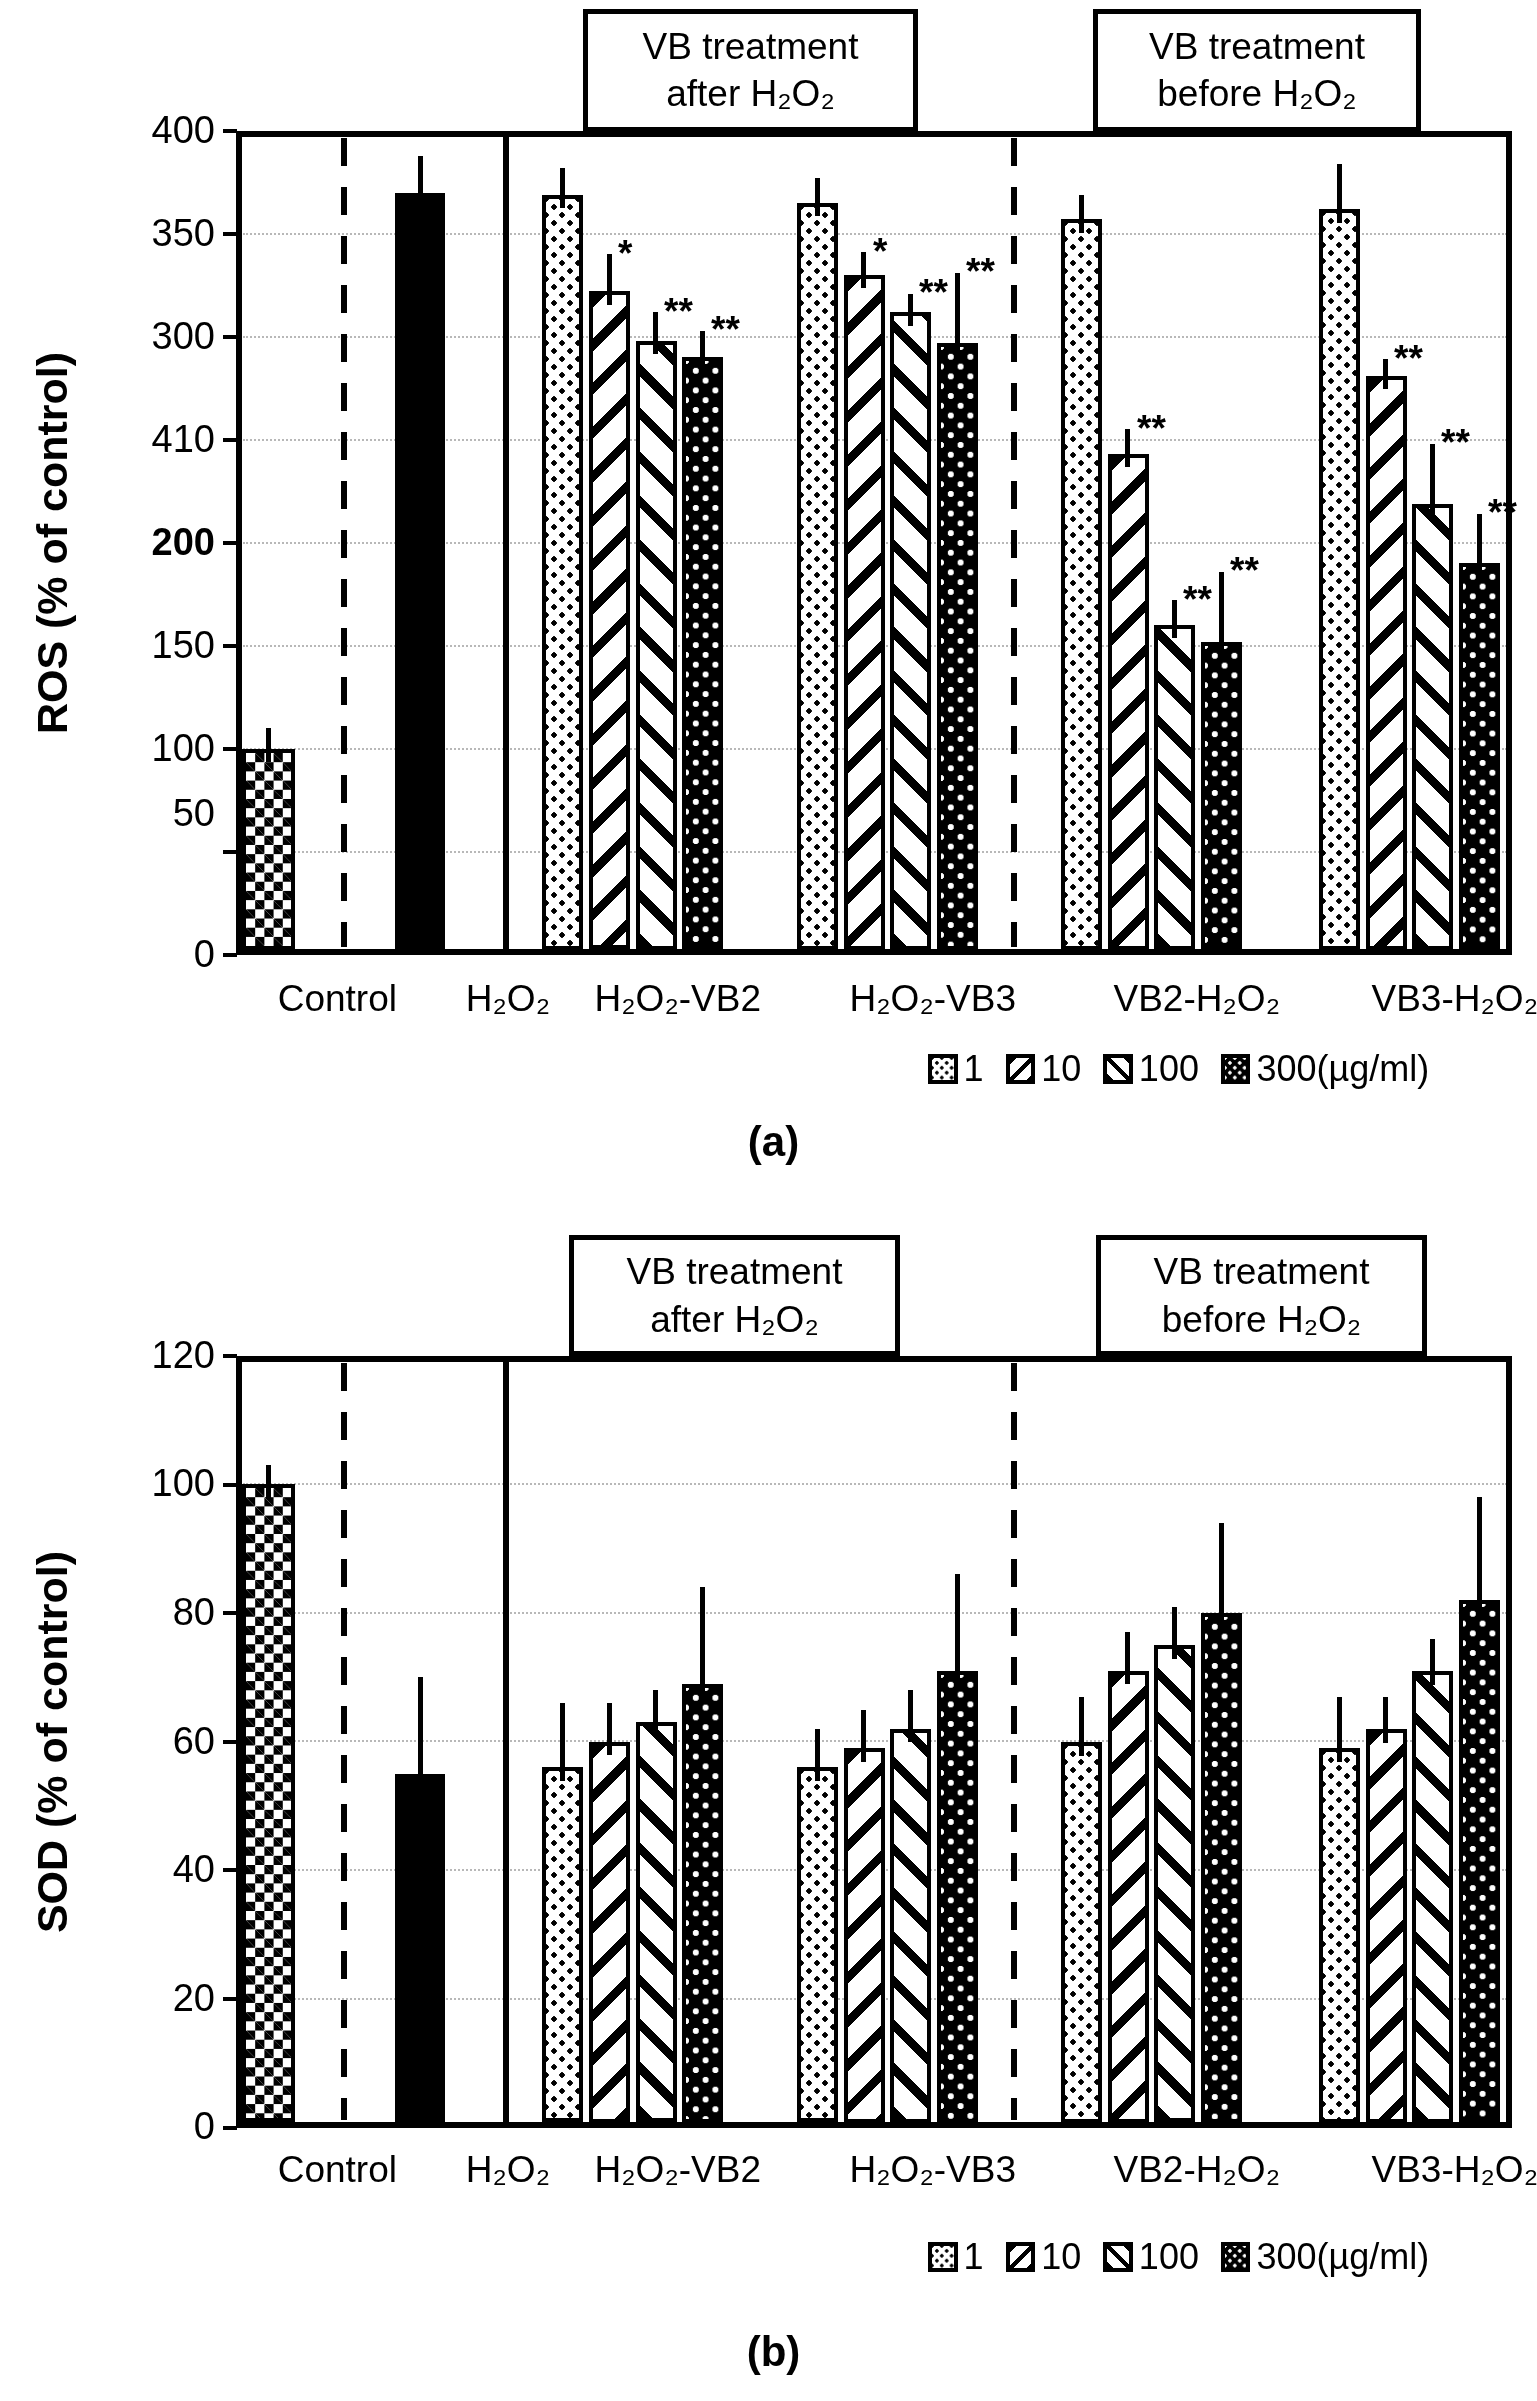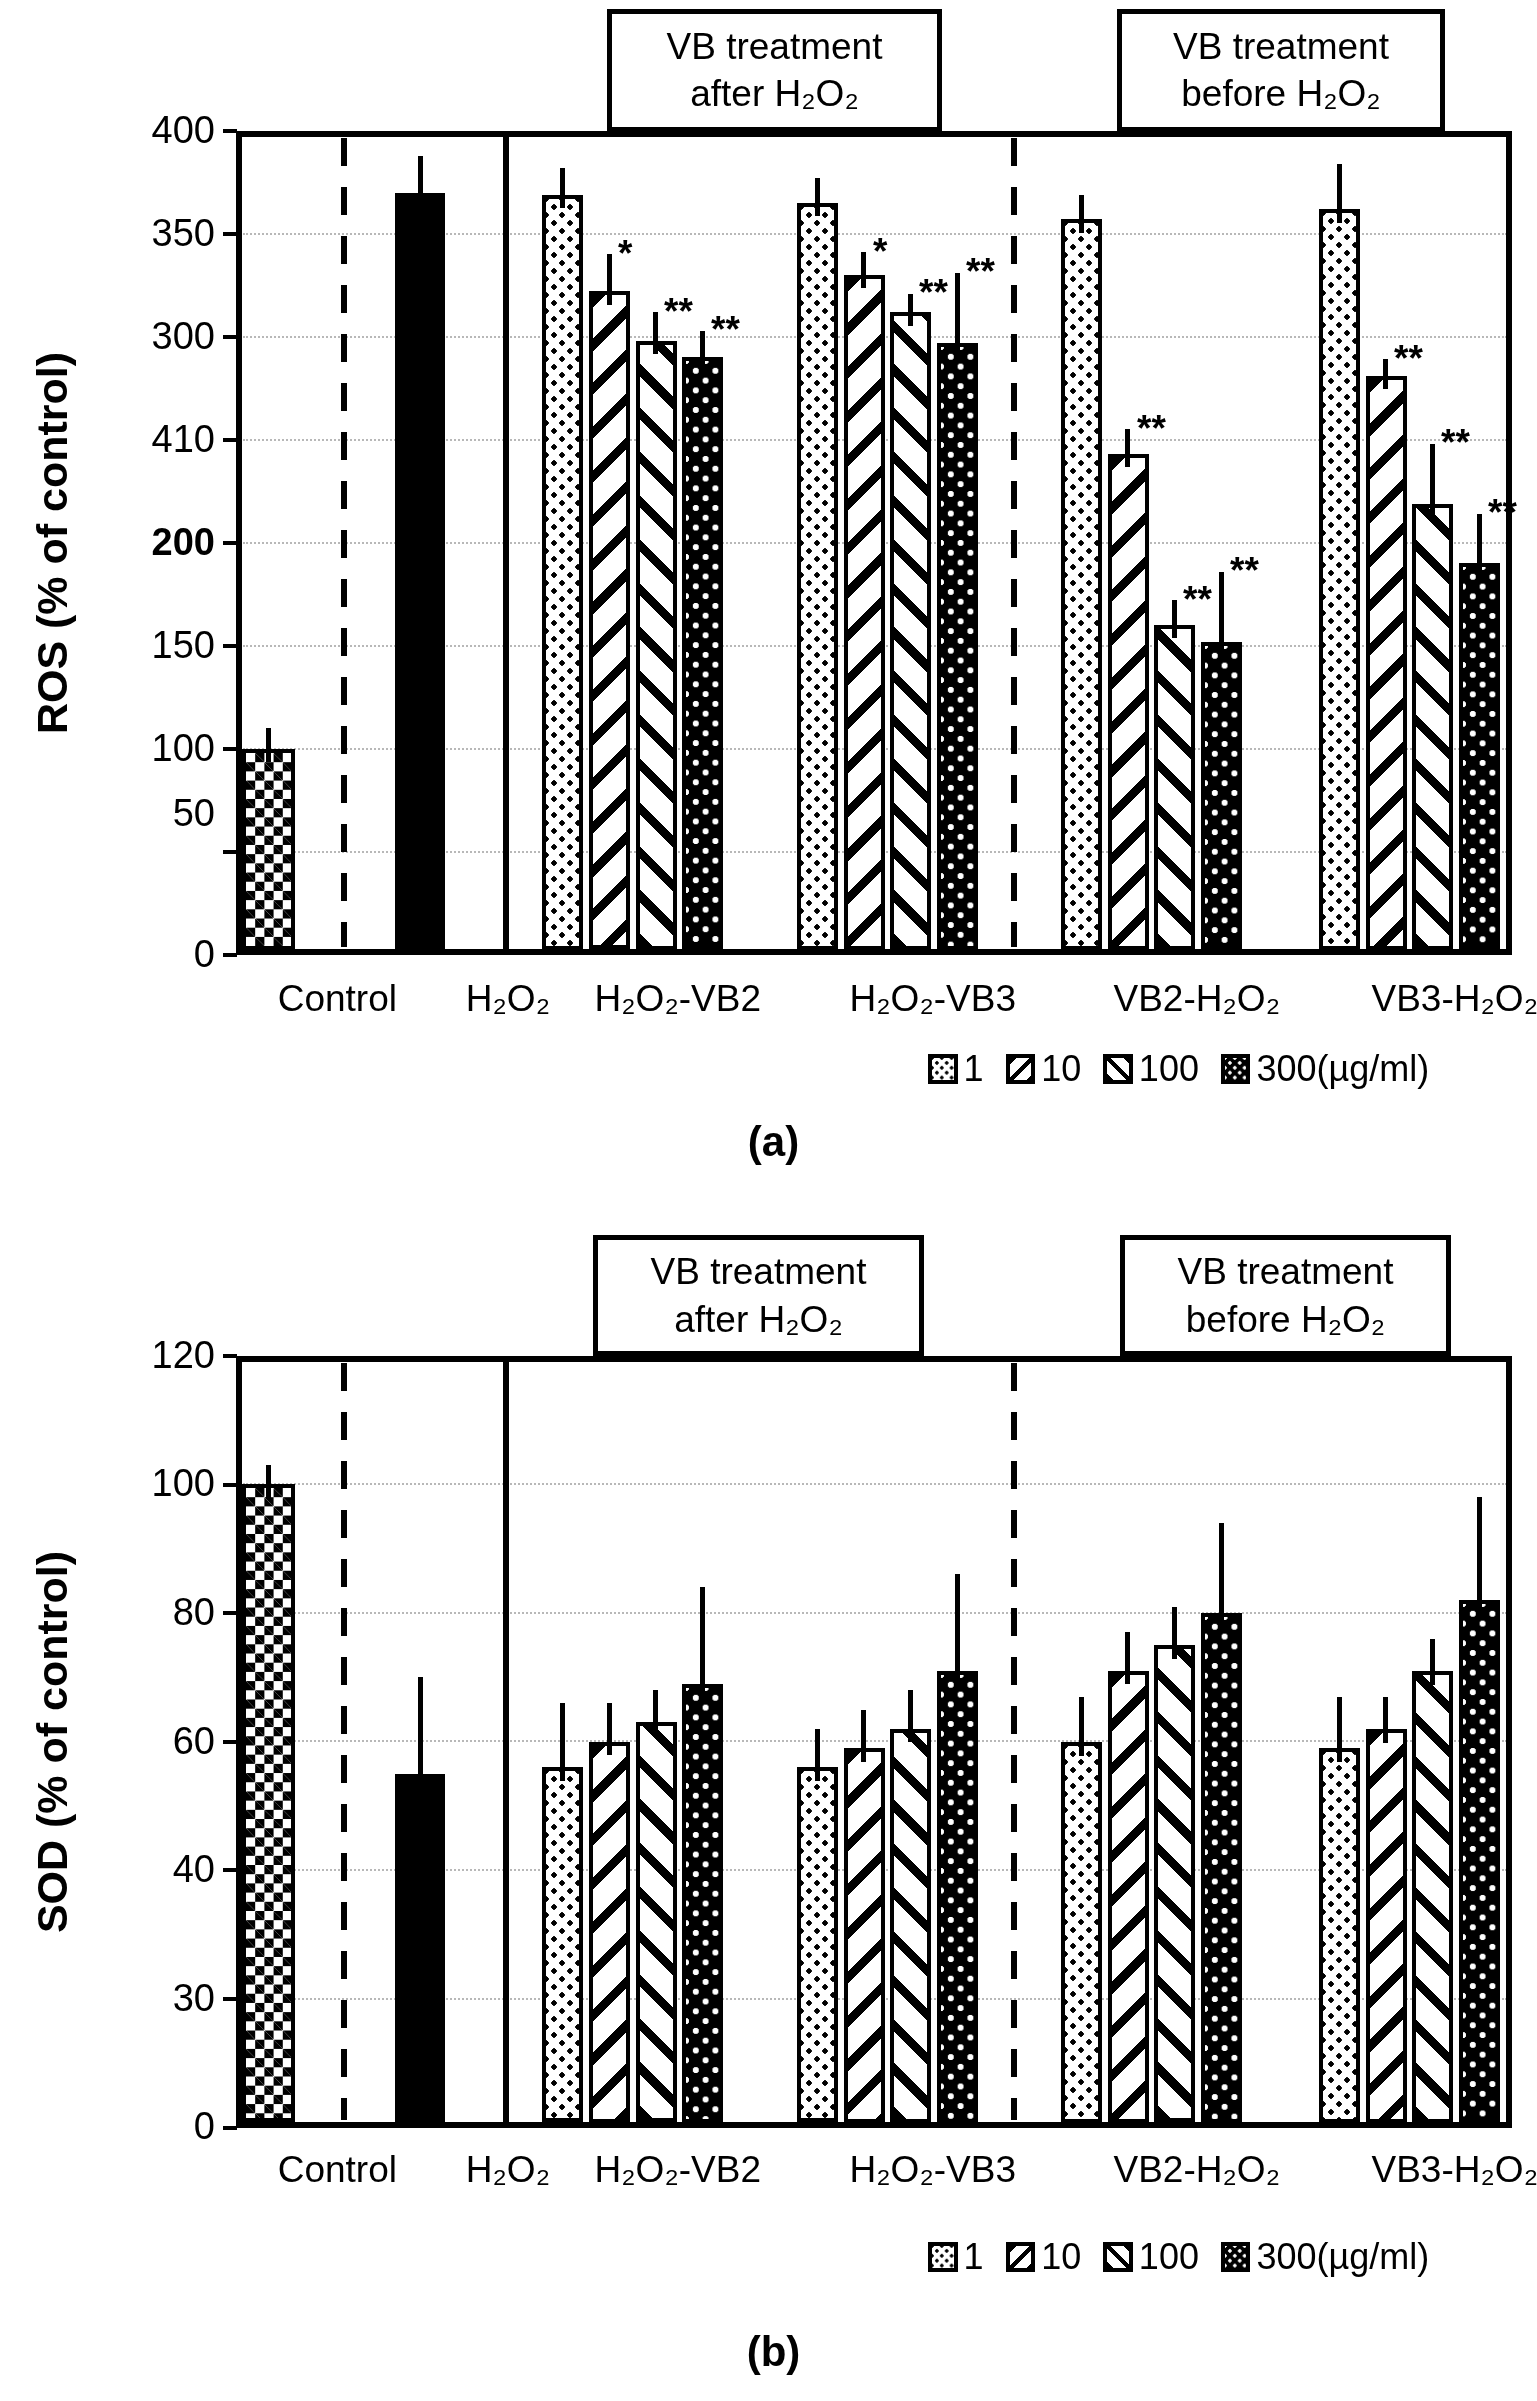--- a/index.html
+++ b/index.html
@@ -12,21 +12,21 @@
   .sep-solid{background:#000;}
   .sep-dash{background:repeating-linear-gradient(to bottom,#000 0 28px,transparent 28px 49px);}
   .bar{box-sizing:border-box;border:4.3px solid #000;}
   .errbar{background:#000;}
   .sig{font-weight:bold;font-size:37px;line-height:0.70;white-space:pre;text-align:center;}
   .ytick-label{font-size:38px;text-align:right;}
   .ytick-mark{background:#000;}
   .xlabel{font-size:37px;text-align:right;}
   .ytitle{font-size:43px;font-weight:bold;white-space:nowrap;}
   .hbox{border:5.5px solid #000;box-sizing:border-box;background:#fff;display:flex;flex-direction:column;
-        align-items:center;justify-content:center;font-size:37px;line-height:1.28;text-align:center;margin-left:24px;}
+        align-items:center;justify-content:center;font-size:37px;line-height:1.28;text-align:center;}
   .legend{display:flex;align-items:center;font-size:36px;white-space:nowrap;}
   .sw{width:29.5px;height:29.5px;border:4.9px solid #000;box-sizing:border-box;flex:0 0 auto;}
   .legend .lab{margin-left:6.1px;margin-right:22px;}
   .caption{font-size:42px;font-weight:bold;text-align:center;}
 
   
   .pat-solid-black{background:#000;}
   .pat-diamond-checker{
     background-color:#fff;
     background-image:
@@ -173,21 +173,21 @@
       <div class="abs grid" style="left: 243px; width: 1264px; top: 1869px;"></div>
       <div class="abs grid" style="left: 243px; width: 1264px; top: 1740px;"></div>
       <div class="abs grid" style="left: 243px; width: 1264px; top: 1612px;"></div>
       <div class="abs grid" style="left: 243px; width: 1264px; top: 1483px;"></div>
       <div class="abs sep-dash" style="left: 341px; top: 1363px; width: 5.5px; height: 757px;"></div>
       <div class="abs sep-dash" style="left: 1011px; top: 1363px; width: 5.5px; height: 757px;"></div>
       <div class="abs sep-solid" style="left: 503px; top: 1359px; width: 5.5px; height: 764px;"></div>
       <div class="abs frame" style="left: 236px; top: 1356px; width: 1276px; height: 772px;"></div>
       <div class="abs ytick-label" style="left: 68px; width: 147px; top: 2105px;">0</div>
       <div class="abs ytick-mark" style="left: 223px; top: 2126px; width: 13.5px; height: 4.3px;"></div>
-      <div class="abs ytick-label" style="left: 68px; width: 147px; top: 1977px;">30</div>
+      <div class="abs ytick-label" style="left: 68px; width: 147px; top: 1977px;">20</div>
       <div class="abs ytick-mark" style="left: 223px; top: 1997px; width: 13.5px; height: 4.3px;"></div>
       <div class="abs ytick-label" style="left: 68px; width: 147px; top: 1848px;">40</div>
       <div class="abs ytick-mark" style="left: 223px; top: 1868px; width: 13.5px; height: 4.3px;"></div>
       <div class="abs ytick-label" style="left: 68px; width: 147px; top: 1720px;">60</div>
       <div class="abs ytick-mark" style="left: 223px; top: 1740px; width: 13.5px; height: 4.3px;"></div>
       <div class="abs ytick-label" style="left: 68px; width: 147px; top: 1591px;">80</div>
       <div class="abs ytick-mark" style="left: 223px; top: 1611px; width: 13.5px; height: 4.3px;"></div>
       <div class="abs ytick-label" style="left: 68px; width: 147px; top: 1462px;">100</div>
       <div class="abs ytick-mark" style="left: 223px; top: 1483px; width: 13.5px; height: 4.3px;"></div>
       <div class="abs ytick-label" style="left: 68px; width: 147px; top: 1334px;">120</div>

